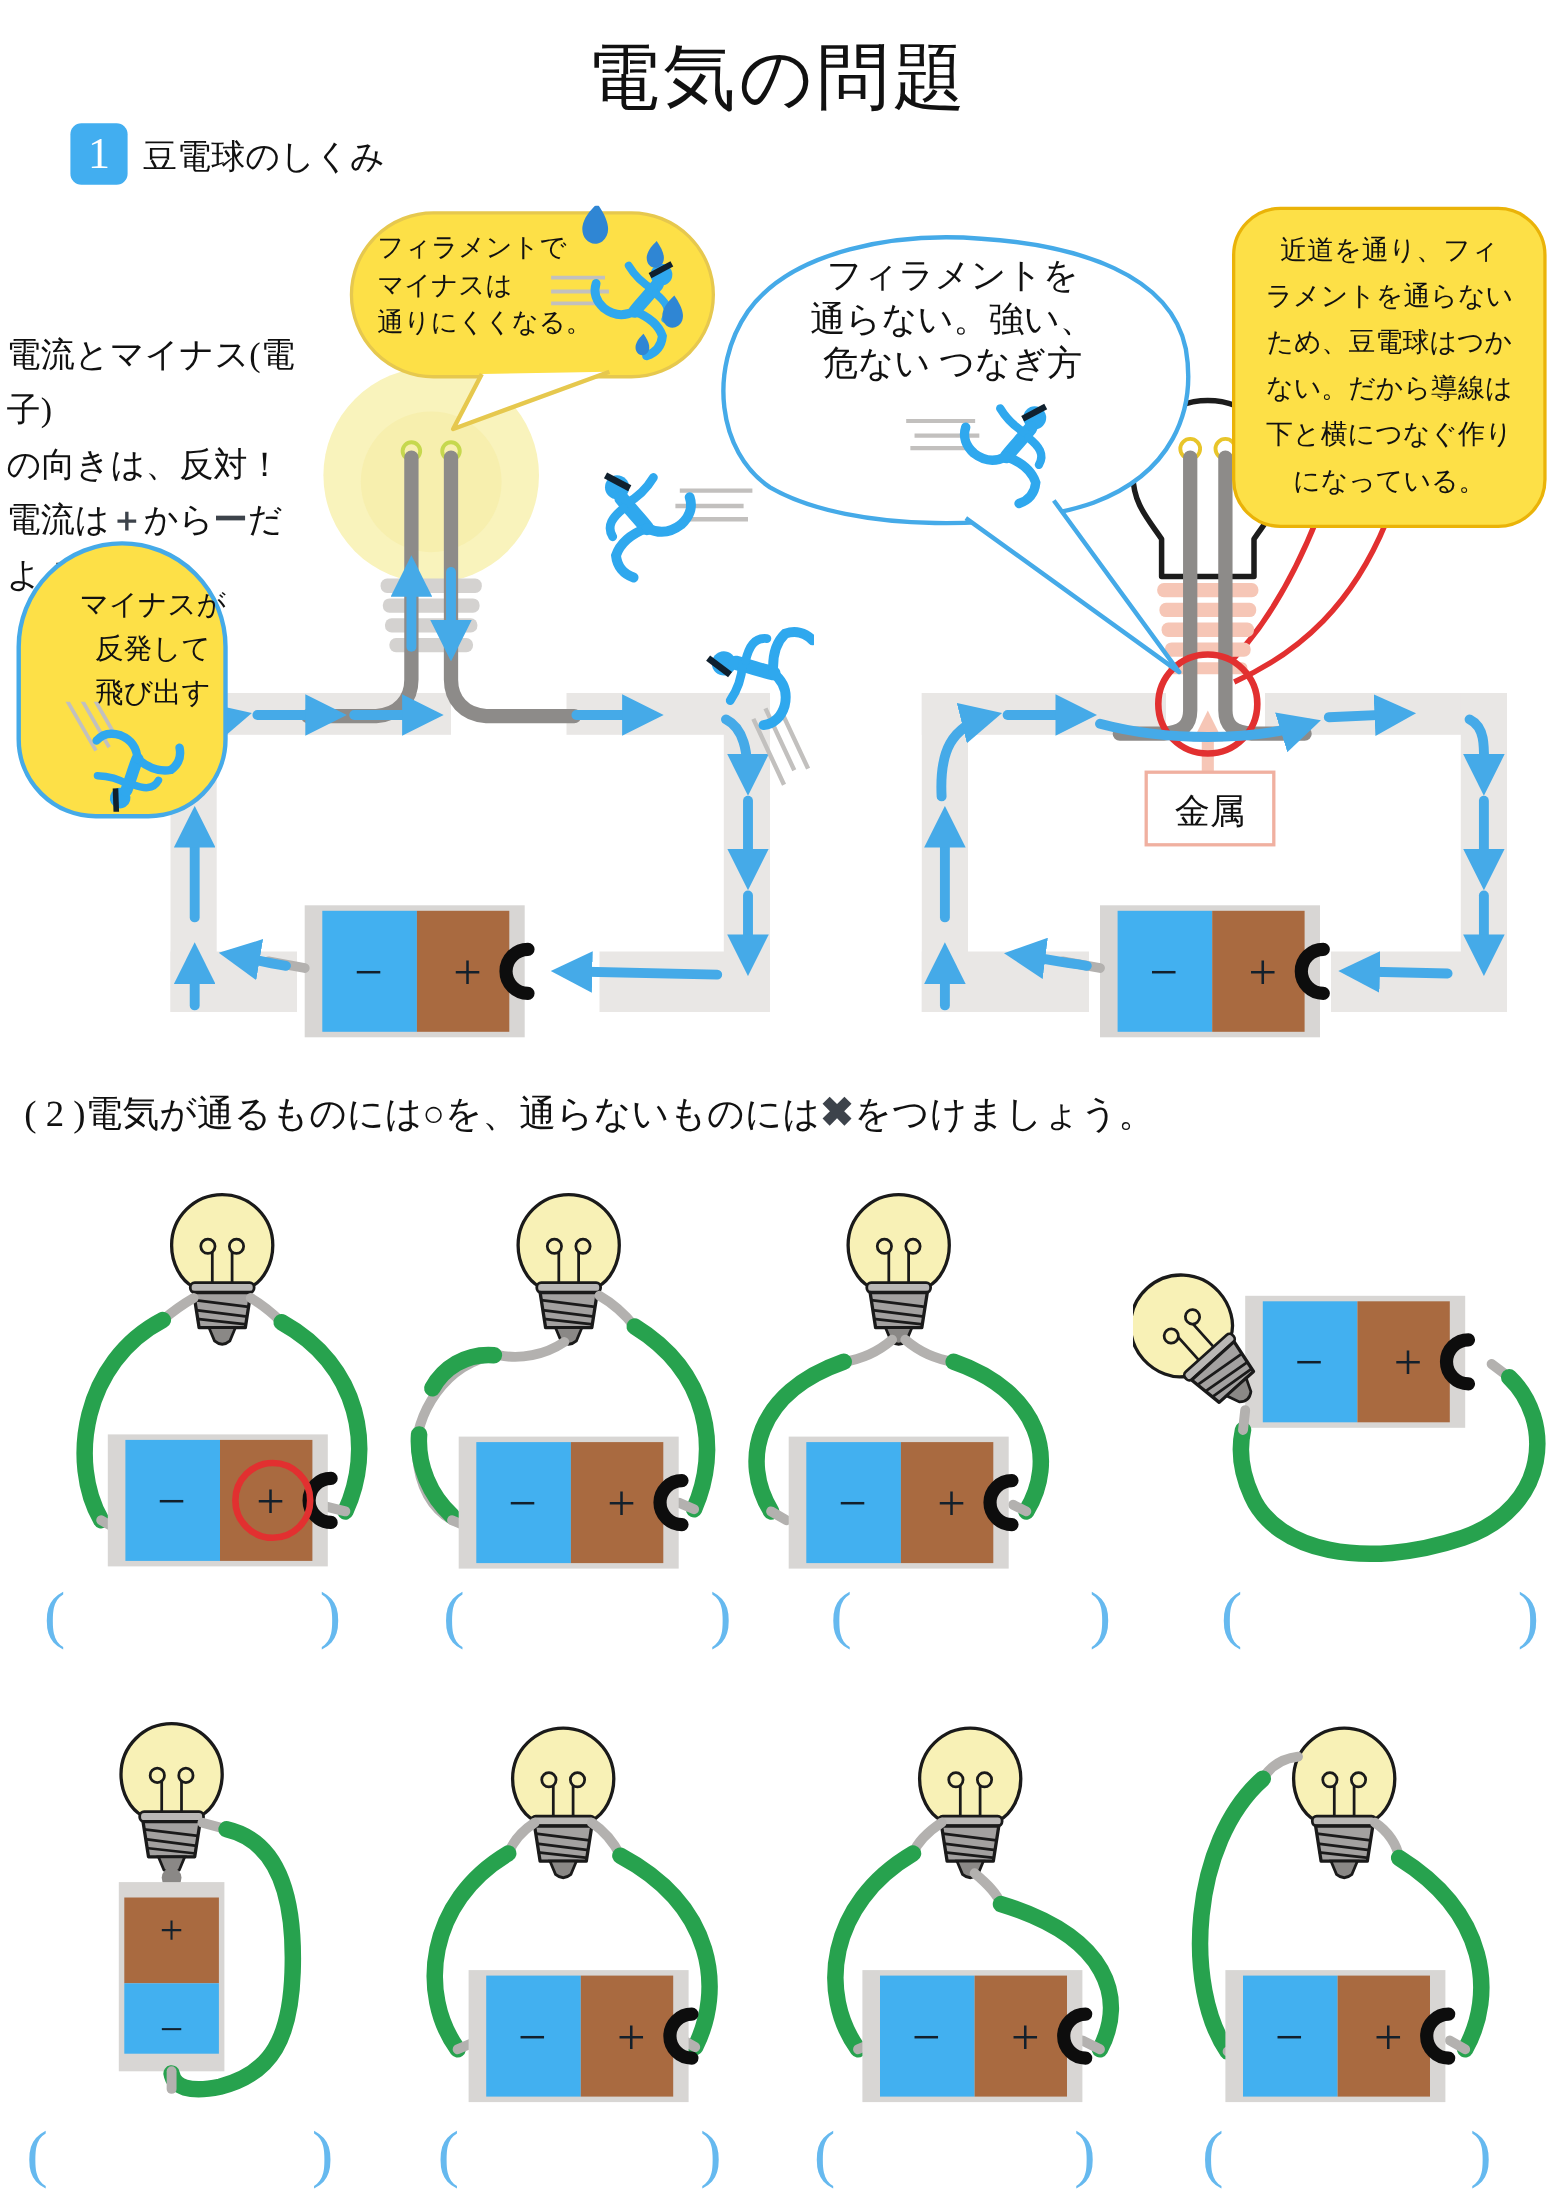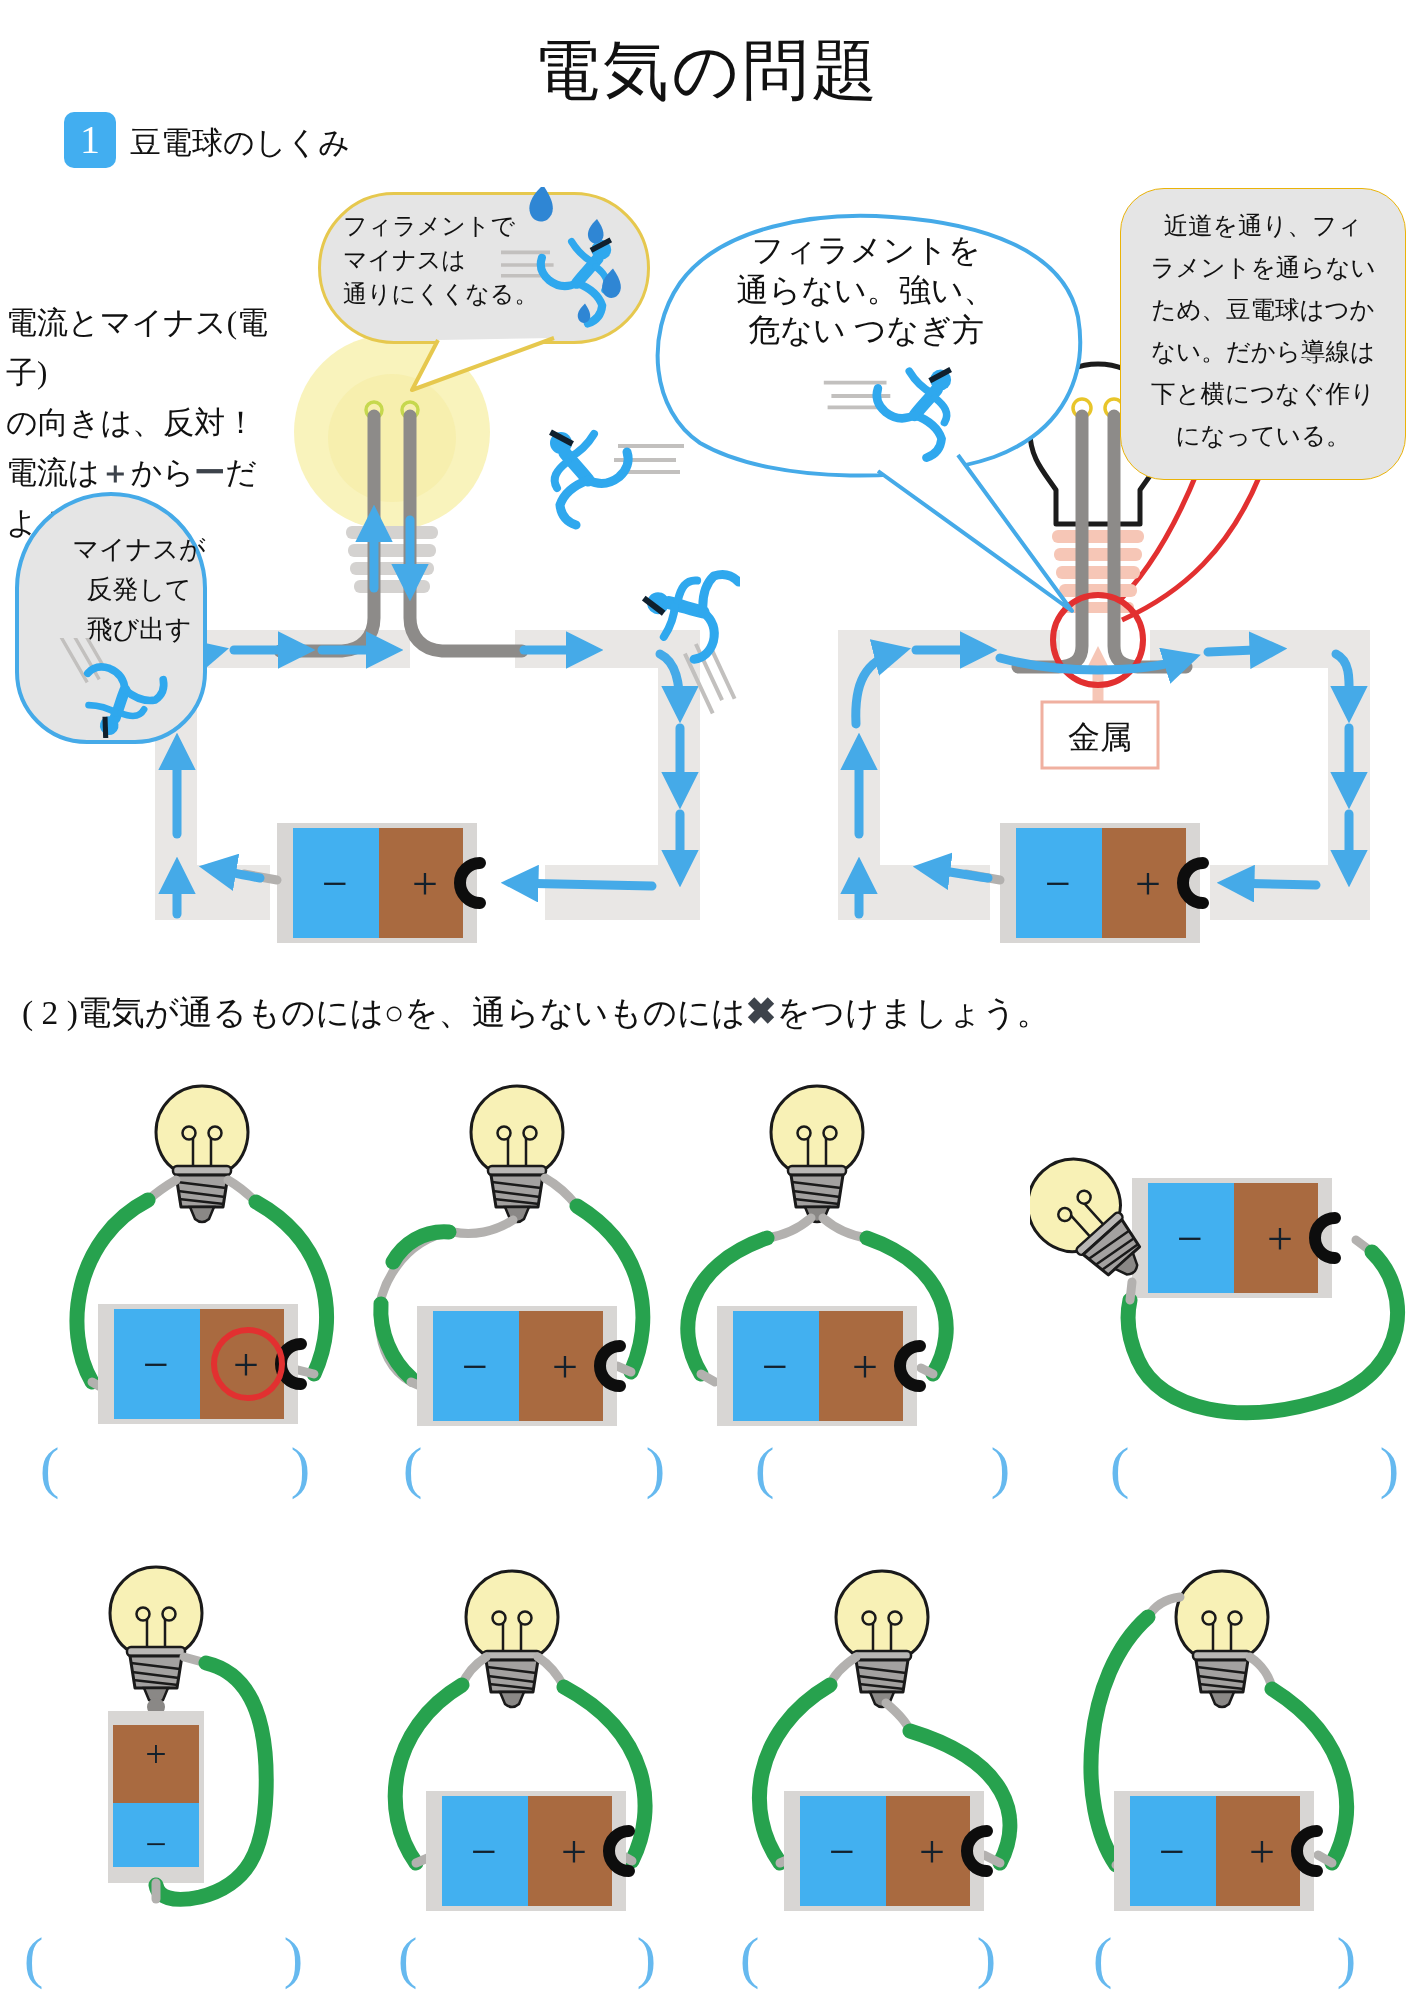--- a/index.html
+++ b/index.html
@@ -6,27 +6,27 @@
   body{width:1414px;height:2000px;position:relative;background:#ffffff;
        font-family:"Liberation Serif",serif;color:#111;overflow:hidden;}
   .abs{position:absolute;}
   .page-title{top:26px;left:0;width:1414px;text-align:center;font-size:66px;
       font-family:"Liberation Sans",sans-serif;font-weight:500;letter-spacing:3px;}
   .badge{left:64px;top:112px;width:52px;height:56px;background:#42aef0;border-radius:10px;
       color:#fff;font-size:40px;text-align:center;line-height:56px;}
   .section-title{left:130px;top:122px;font-size:31px;}
   .intro{left:6px;top:298px;width:300px;text-align:left;font-size:31px;line-height:50px;}
   .boldop{font-family:"Liberation Sans",sans-serif;font-weight:bold;color:#3d434b;}
-  .bubble{box-sizing:border-box;background:#e5e5e5;}
+  .bubble{box-sizing:border-box;background:#fde047;}
   .bub-yellow{left:318px;top:192px;width:332px;height:152px;border:3.5px solid #e6c84e;border-radius:76px;}
   .bub-yellow .txt{position:absolute;left:22px;top:14px;font-size:24px;line-height:34px;}
   .bub-leftblue{left:15px;top:492px;width:192px;height:252px;border:4px solid #45aae8;
       border-radius:96px 96px 72px 72px;}
   .bub-leftblue .txt{position:absolute;left:0;top:34px;width:100%;text-align:center;font-size:26px;line-height:40px;margin-left:28px;}
-  .bub-red{left:1120px;top:188px;width:286px;height:292px;border:1px solid #eab308;border-radius:44px;}
+  .bub-red{left:1120px;top:188px;width:286px;height:292px;border:3px solid #eab308;border-radius:44px;}
   .bub-red .txt{position:absolute;left:0;top:16px;width:100%;text-align:center;font-size:24.5px;line-height:42px;}
   .cbub-text{left:676px;top:230px;width:380px;text-align:center;font-size:32px;line-height:40px;}
   .question{left:22px;top:990px;font-size:33.5px;white-space:nowrap;}
   .question .cross{font-family:"Liberation Sans",sans-serif;font-weight:bold;font-size:37px;color:#3d434b;}
   .cell{position:absolute;}
   .cell svg{position:absolute;left:0;top:0;}
   .ans{position:absolute;left:0;right:0;bottom:0;display:flex;justify-content:space-between;
       font-size:58px;color:#66b9ef;line-height:64px;}
   .gw{stroke:#27a24e;stroke-width:15;fill:none;stroke-linecap:round;}
   .sw{stroke:#b3b1af;stroke-width:9;fill:none;stroke-linecap:round;}

